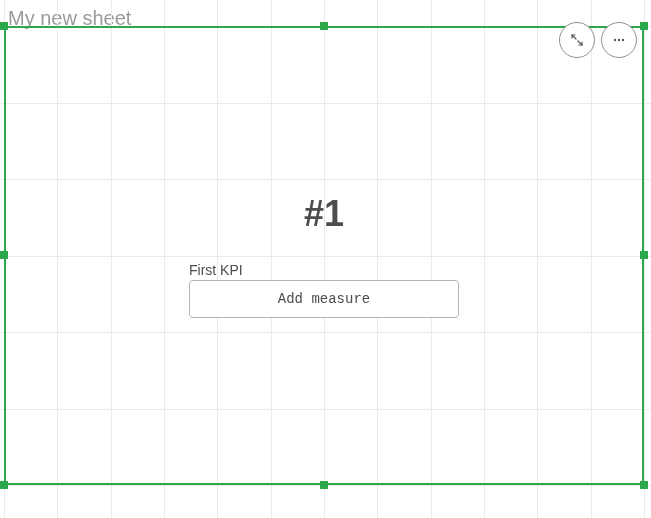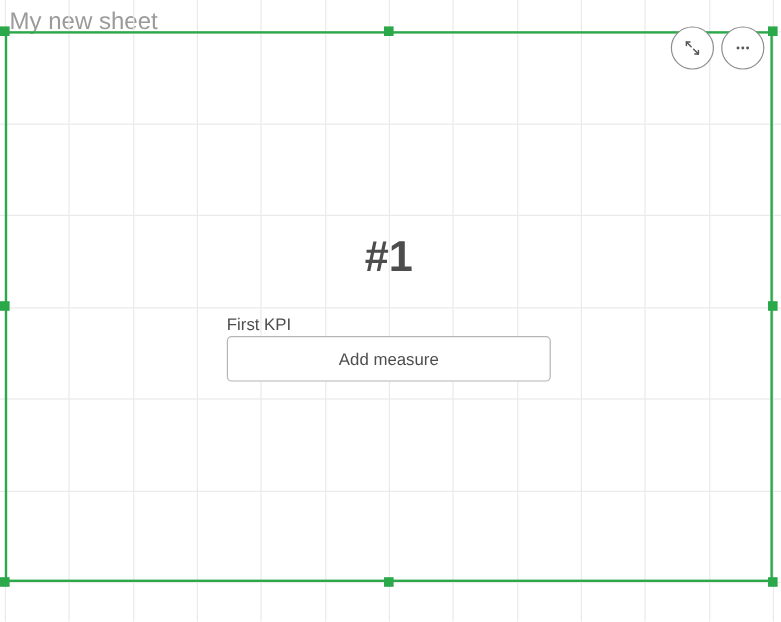--- a/index.html
+++ b/index.html
@@ -107,20 +107,21 @@
   .add-measure {
     width: 100%;
     padding: 10px 0;
     text-align: center;
     border: 1px solid #b5b5b5;
     border-radius: 4px;
     font-size: 14px;
     color: #4d4d4d;
     background: #fff;
     cursor: pointer;
+    font-family: Liberation Mono, monospace;
   }
 </style>
 </head>
 <body>
 
 <div class="title">My new sheet</div>
 
 <div class="gridlines">
   <div class="v" style="left:4px"></div>
   <div class="v" style="left:57px"></div>

